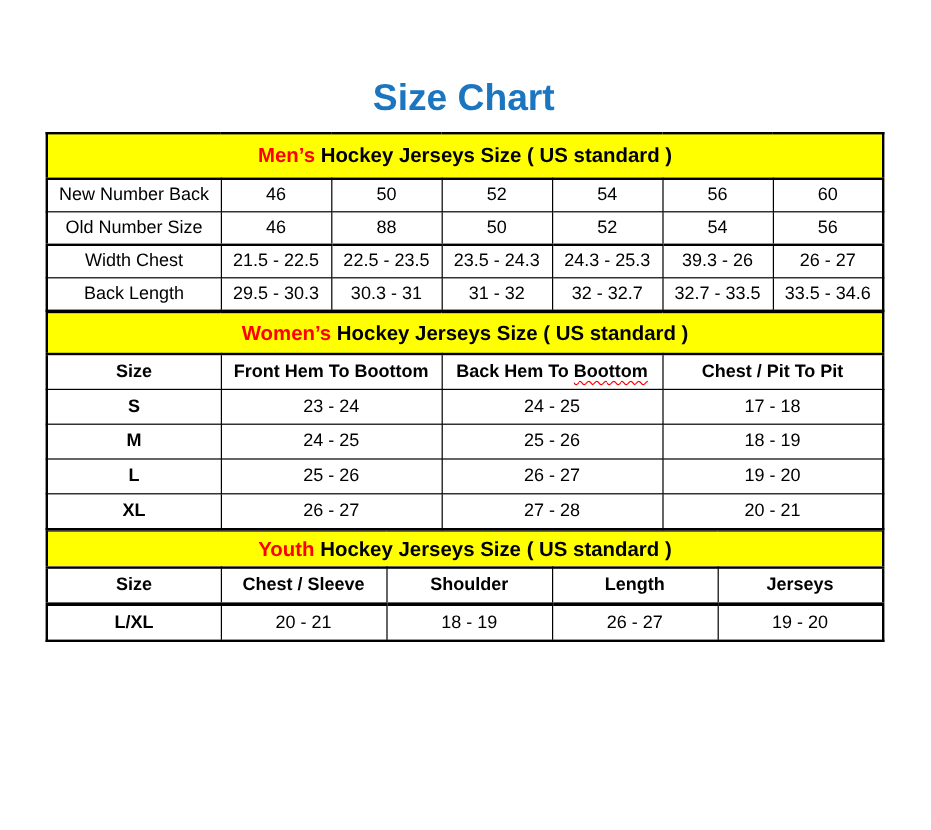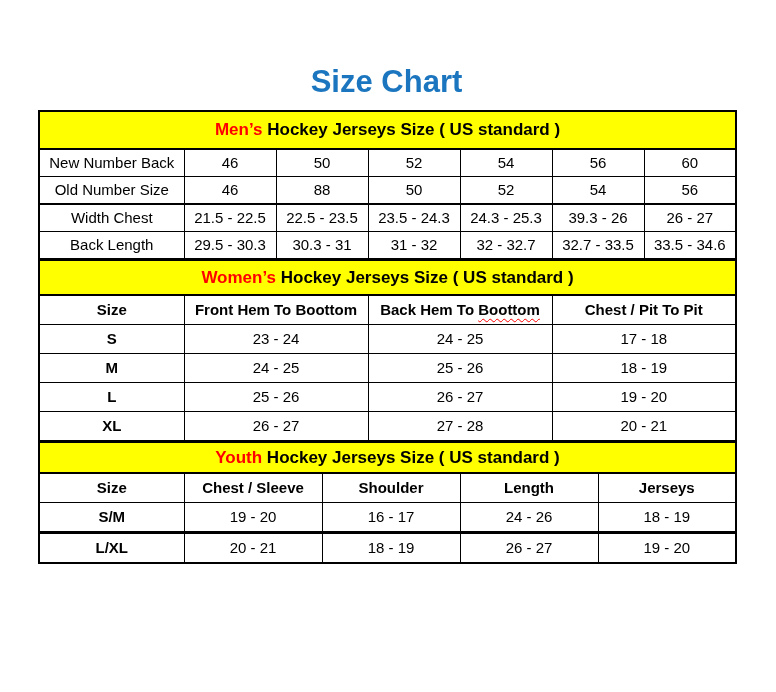--- a/index.html
+++ b/index.html
@@ -209,27 +209,20 @@
             <span class="band-highlight">Youth</span><span> Hockey Jerseys Size ( US standard )</span>
           </td>
         </tr>
         <tr>
           <th>Size</th>
           <th>Chest / Sleeve</th>
           <th>Shoulder</th>
           <th>Length</th>
           <th>Jerseys</th>
         </tr>
-        <tr>
-          <td class="row-head">S/M</td>
-          <td>19 - 20</td>
-          <td>16 - 17</td>
-          <td>24 - 26</td>
-          <td>18 - 19</td>
-        </tr>
         <tr class="extra-thick-top">
           <td class="row-head">L/XL</td>
           <td>20 - 21</td>
           <td>18 - 19</td>
           <td>26 - 27</td>
           <td>19 - 20</td>
         </tr>
       </tbody>
     </table>
 

